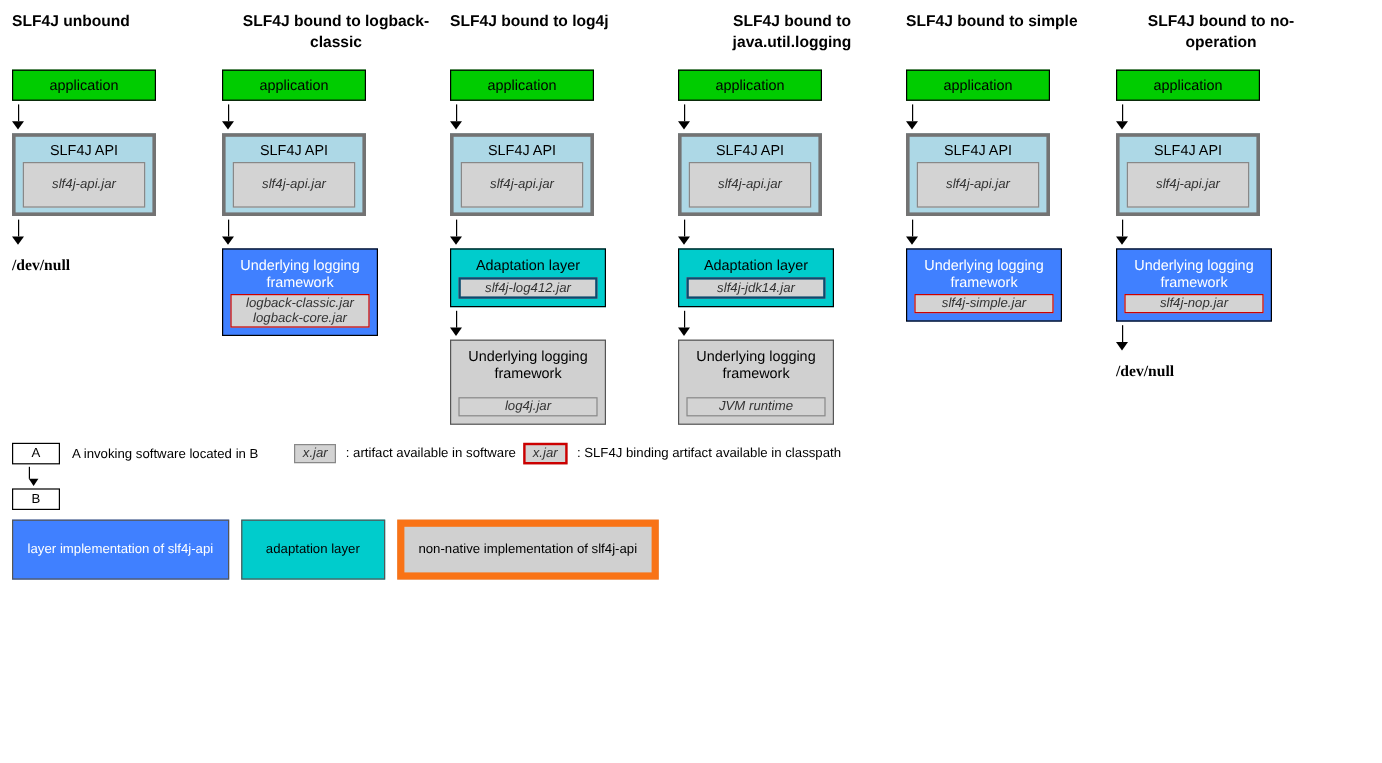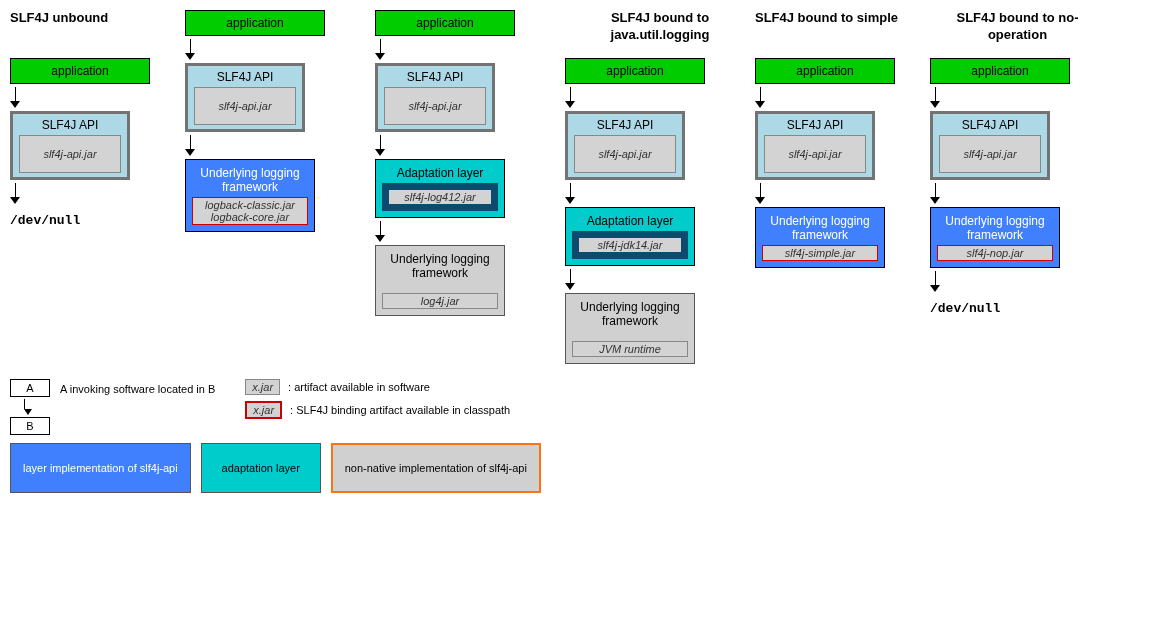--- a/index.html
+++ b/index.html
@@ -43,21 +43,21 @@
       min-height: 40px;
       line-height: 1.3;
     }
 
     
     .box-app {
       background: #00cc00;
       color: #000;
       text-align: center;
       padding: 5px 10px;
-      width: 140px;
+      width: 120px;
       font-size: 12px;
       border: 1px solid #000;
     }
 
     
     .box-api {
       background: #add8e6;
       color: #000;
       text-align: center;
       padding: 4px 6px;
@@ -106,21 +106,21 @@
       padding: 6px 6px;
       width: 130px;
       font-size: 12px;
       border: 1px solid #000;
     }
 
     .box-adapt-inner {
       font-size: 11px;
       font-style: italic;
       background: #d3d3d3;
-      border: 7px solid #0c4a6e;
+      border: 2px solid #0c4a6e;
       padding: 1px 4px;
       margin-top: 3px;
       color: #333;
     }
 
     
     .box-gray {
       background: #d0d0d0;
       color: #000;
       text-align: center;
@@ -138,21 +138,21 @@
       padding: 1px 4px;
       margin-top: 13px;
       color: #333;
     }
 
     .devnull {
       font-weight: bold;
       font-size: 13px;
       color: #000;
       margin: 6px 0;
-      font-family: Liberation Mono, monospace;
+      font-family: Liberation Serif, serif;
     }
 
     
     .arrow {
       display: flex;
       flex-direction: column;
       align-items: center;
       margin: 3px 0;
     }
     .arrow-line {
@@ -225,21 +225,21 @@
       padding: 8px 12px;
       font-size: 11px;
       border: 1px solid #555;
       min-width: 120px;
       min-height: 50px;
     }
 
     .clr-lightblue { background: #add8e6; }
     .clr-blue { background: #4080ff; color: #fff; }
     .clr-cyan { background: #00cccc; }
-    .clr-gray { background: #d0d0d0; border: 2px solid #f97316; }
+    .clr-gray { background: #d0d0d0; border: 6px solid #f97316; }
 
     .col-wide {
       width: 190px;
     }
   </style>
 </head>
 <body>
 
 <div class="main-container">
   <div class="diagram-area">
@@ -256,40 +256,42 @@
         <div class="box-api-inner">slf4j-api.jar</div>
       </div>
       <div class="arrow">
         <div class="arrow-line"></div>
         <div class="arrow-head"></div>
       </div>
       <div class="devnull">/dev/null</div>
     </div>
 
     <div class="column col-wide">
+      <div class="col-title">SLF4J bound to logback-classic</div>
       <div class="box-app">application</div>
       <div class="arrow">
         <div class="arrow-line"></div>
         <div class="arrow-head"></div>
       </div>
       <div class="box-api">
         <span>SLF4J API</span>
         <div class="box-api-inner">slf4j-api.jar</div>
       </div>
       <div class="arrow">
         <div class="arrow-line"></div>
         <div class="arrow-head"></div>
       </div>
       <div class="box-underlying">
         <span>Underlying logging framework</span>
         <div class="box-underlying-inner">logback-classic.jar<br>logback-core.jar</div>
       </div>
     </div>
 
     <div class="column col-wide">
+      <div class="col-title">SLF4J bound to log4j</div>
       <div class="box-app">application</div>
       <div class="arrow">
         <div class="arrow-line"></div>
         <div class="arrow-head"></div>
       </div>
       <div class="box-api">
         <span>SLF4J API</span>
         <div class="box-api-inner">slf4j-api.jar</div>
       </div>
       <div class="arrow">
@@ -395,21 +397,21 @@
         <div class="legend-box-small">A</div>
         <div style="display:flex; flex-direction:column; align-items:flex-start; padding-left:14px;">
           <div style="width:1px;height:10px;background:#000;"></div>
           <div style="width:0;height:0;border-left:4px solid transparent;border-right:4px solid transparent;border-top:6px solid #000;"></div>
         </div>
         <div class="legend-box-small">B</div>
       </div>
       <div class="legend-text" style="padding-top:4px;">A invoking software located in B</div>
     </div>
 
-    <div style="display:flex; flex-direction:column; gap:6px;">
+    <div style="display:flex; flex-direction:row; gap:6px;">
       <div class="legend-artifact-row">
         <span class="artifact-normal">x.jar</span>
         <span class="legend-text">: artifact available in software</span>
       </div>
       <div class="legend-artifact-row">
         <span class="artifact-binding">x.jar</span>
         <span class="legend-text">: SLF4J binding artifact available in classpath</span>
       </div>
     </div>
   </div>

